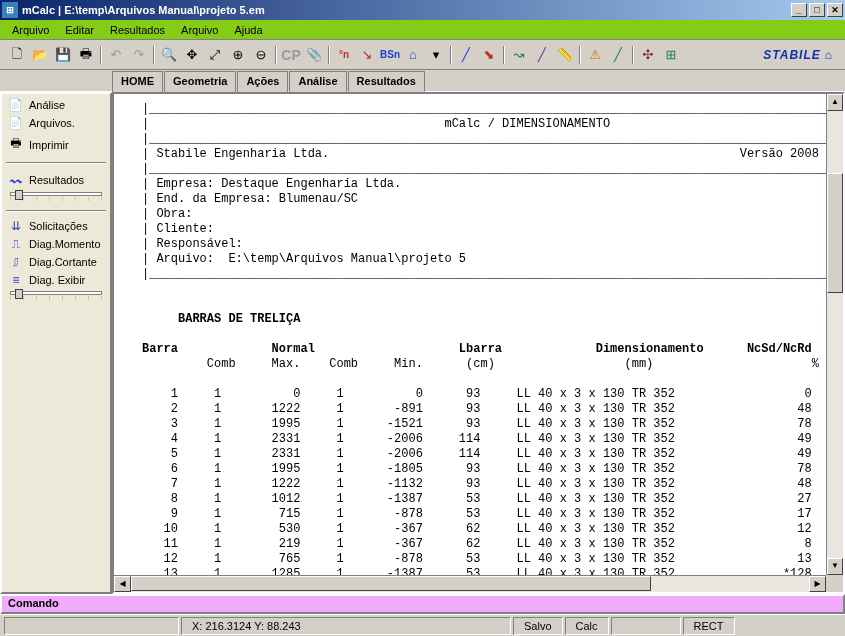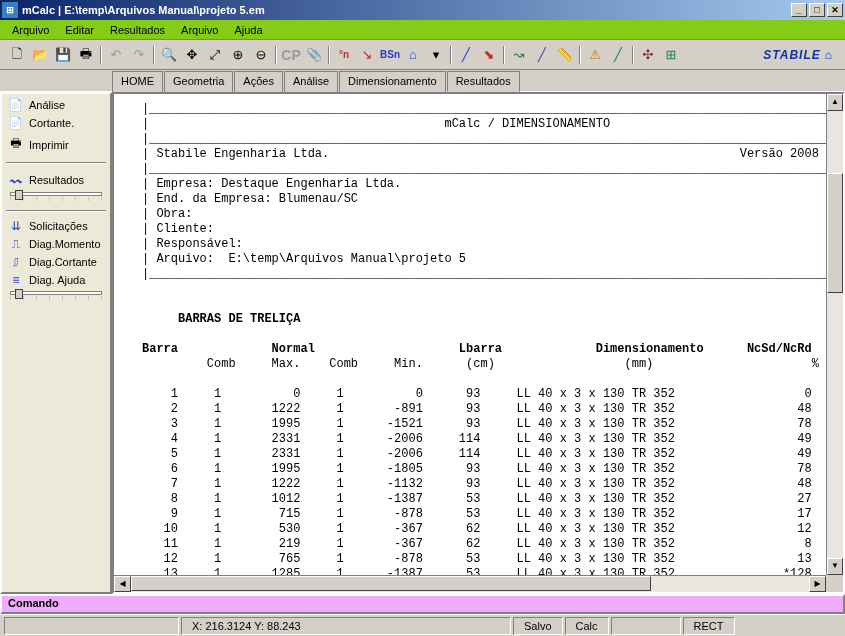--- a/index.html
+++ b/index.html
@@ -96,20 +96,21 @@
 }
 .tab {
   border:1px solid #808080;
   border-bottom:none;
   background:#d4d0c8;
   padding:3px 8px 2px;
   margin-right:1px;
   position:relative;
   top:1px;
   cursor:default;
+  font-weight:bold;
 }
 .tab.active{
   background:#d4d0c8;
   border-bottom:1px solid #d4d0c8;
   z-index:2;
 }
 .body-row{ display:flex; flex:1; min-height:0; }
 .sidebar{
   width:112px;
   background:#ece9d8;
@@ -259,34 +260,33 @@
       <span>STABILE</span>
       <span style="color:#1030b0;">⌂</span>
     </span>
 </div>
 
 <div class="tabs-row">
   <div class="tab">HOME</div>
   <div class="tab">Geometria</div>
   <div class="tab">Ações</div>
   <div class="tab">Análise</div>
-  <div class="tab">Dimensionamento</div>
   <div class="tab active">Resultados</div>
 </div>
 
 <div class="body-row">
 
   <div class="sidebar">
     <div class="side-item">
       <span class="icon">📄</span>
       <span>Análise</span>
     </div>
     <div class="side-item">
       <span class="icon">📄</span>
-      <span>Cortante.</span>
+      <span>Arquivos.</span>
     </div>
     <div class="side-item">
       <span class="icon">🖶</span>
       <span>Imprimir</span>
     </div>
     <div class="side-sep"></div>
     <div class="side-item">
       <span class="icon blue">〰</span>
       <span>Resultados</span>
     </div>
@@ -313,21 +313,21 @@
     <div class="side-item">
       <span class="icon blue">⎍</span>
       <span>Diag.Momento</span>
     </div>
     <div class="side-item">
       <span class="icon blue">⎎</span>
       <span>Diag.Cortante</span>
     </div>
     <div class="side-item">
       <span class="icon blue">≡</span>
-      <span>Diag. Ajuda</span>
+      <span>Diag. Exibir</span>
     </div>
     <div class="slider">
       <div class="slider-track">
           <div class="slider-thumb"></div>
         </div>
       <div class="slider-ticks">
           <span>|</span>
           <span>|</span>
           <span>|</span>
           <span>|</span>

